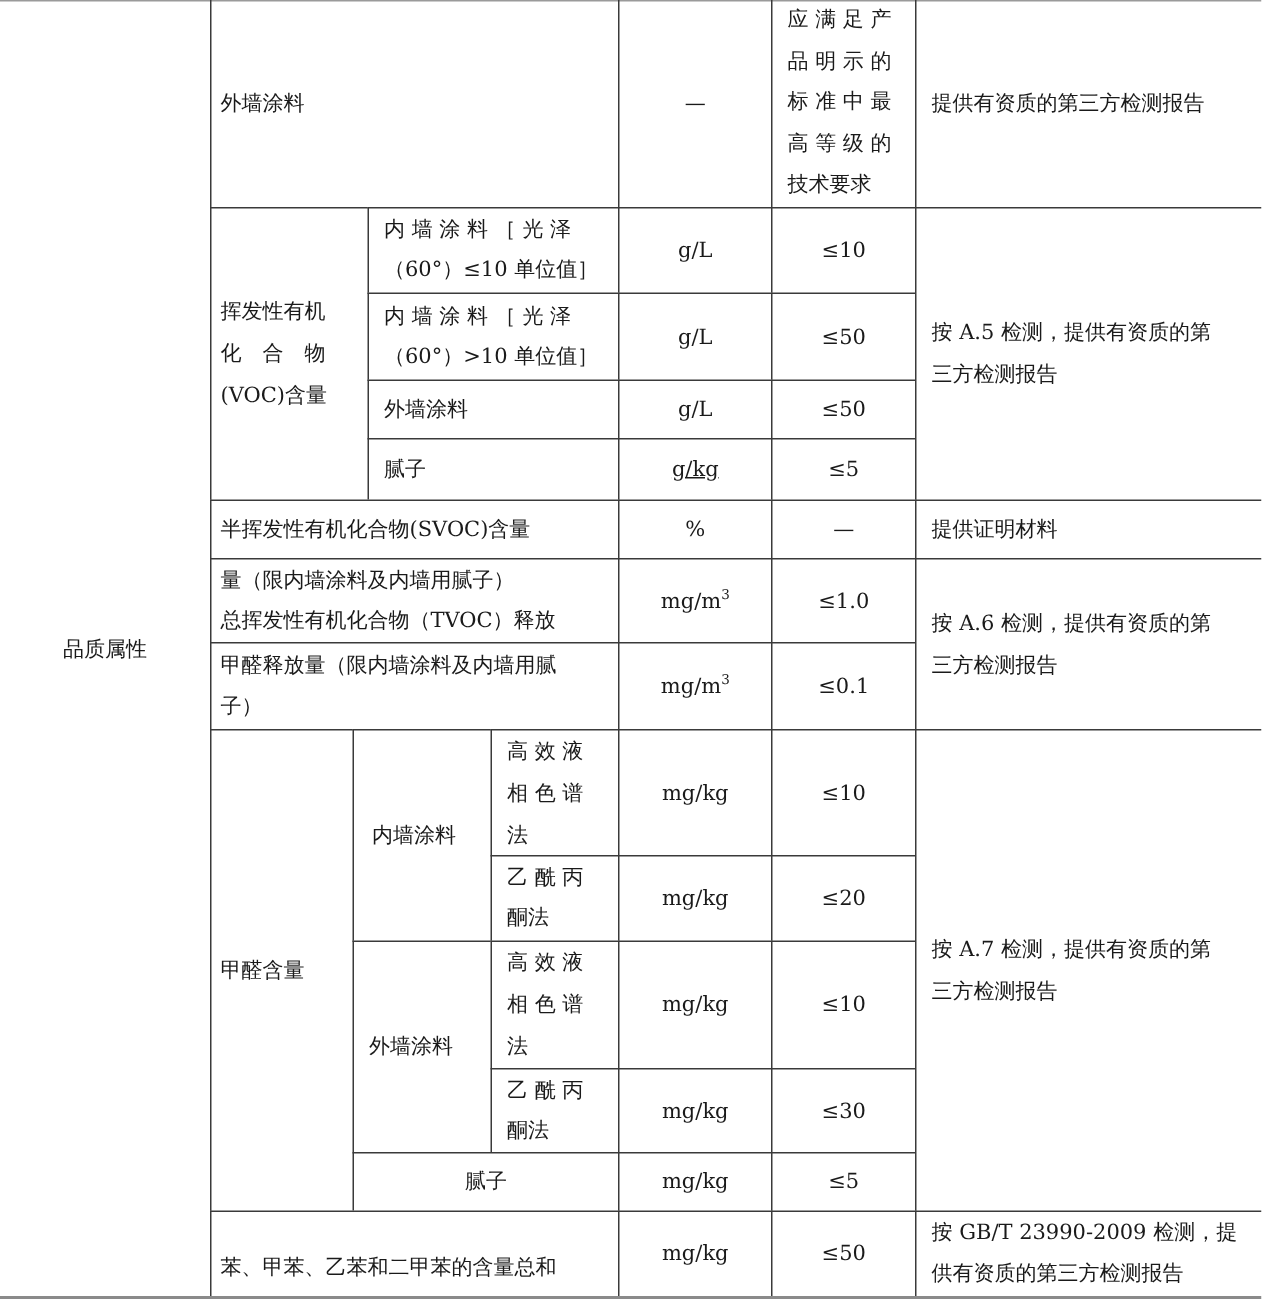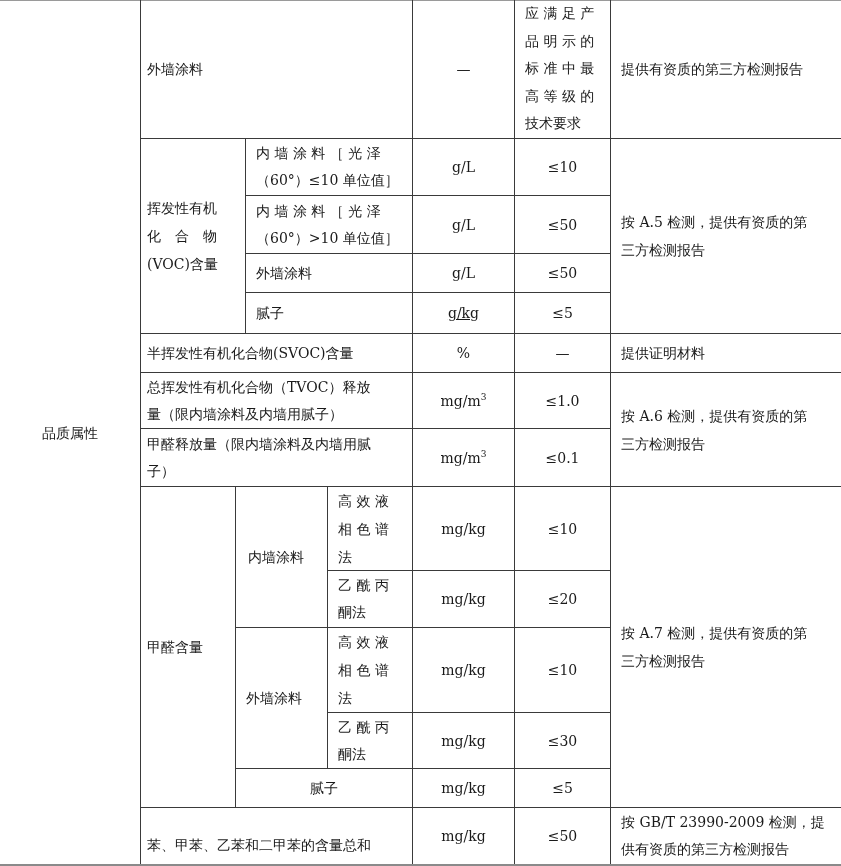--- a/index.html
+++ b/index.html
@@ -122,22 +122,22 @@
   </div>
   <div class="cell center" style="left:514px; top:333px; width:96px; height:39px;">
     <span>—</span>
   </div>
   <div class="cell left" style="left:610px; top:333px; width:231px; height:39px; padding:0 10px;">
     <span>提供证明材料</span>
   </div>
 
   <div class="cell left" style="left:140px; top:372px; width:272px; height:56px; line-height:27px;">
     <span class="txt">
+      <span style="display:block">量（限内墙涂料及内墙用腻子）</span>
       <span style="display:block">总挥发性有机化合物（TVOC）释放</span>
-      <span style="display:block">量（限内墙涂料及内墙用腻子）</span>
     </span>
   </div>
   <div class="cell center" style="left:412px; top:372px; width:102px; height:56px;">
     <span><span>mg/m</span><sup>3</sup></span>
   </div>
   <div class="cell center" style="left:514px; top:372px; width:96px; height:56px;text-align:center;">
     <span>≤1.0</span>
   </div>
 
   <div class="cell left" style="left:140px; top:428px; width:272px; height:58px; line-height:27px;">

